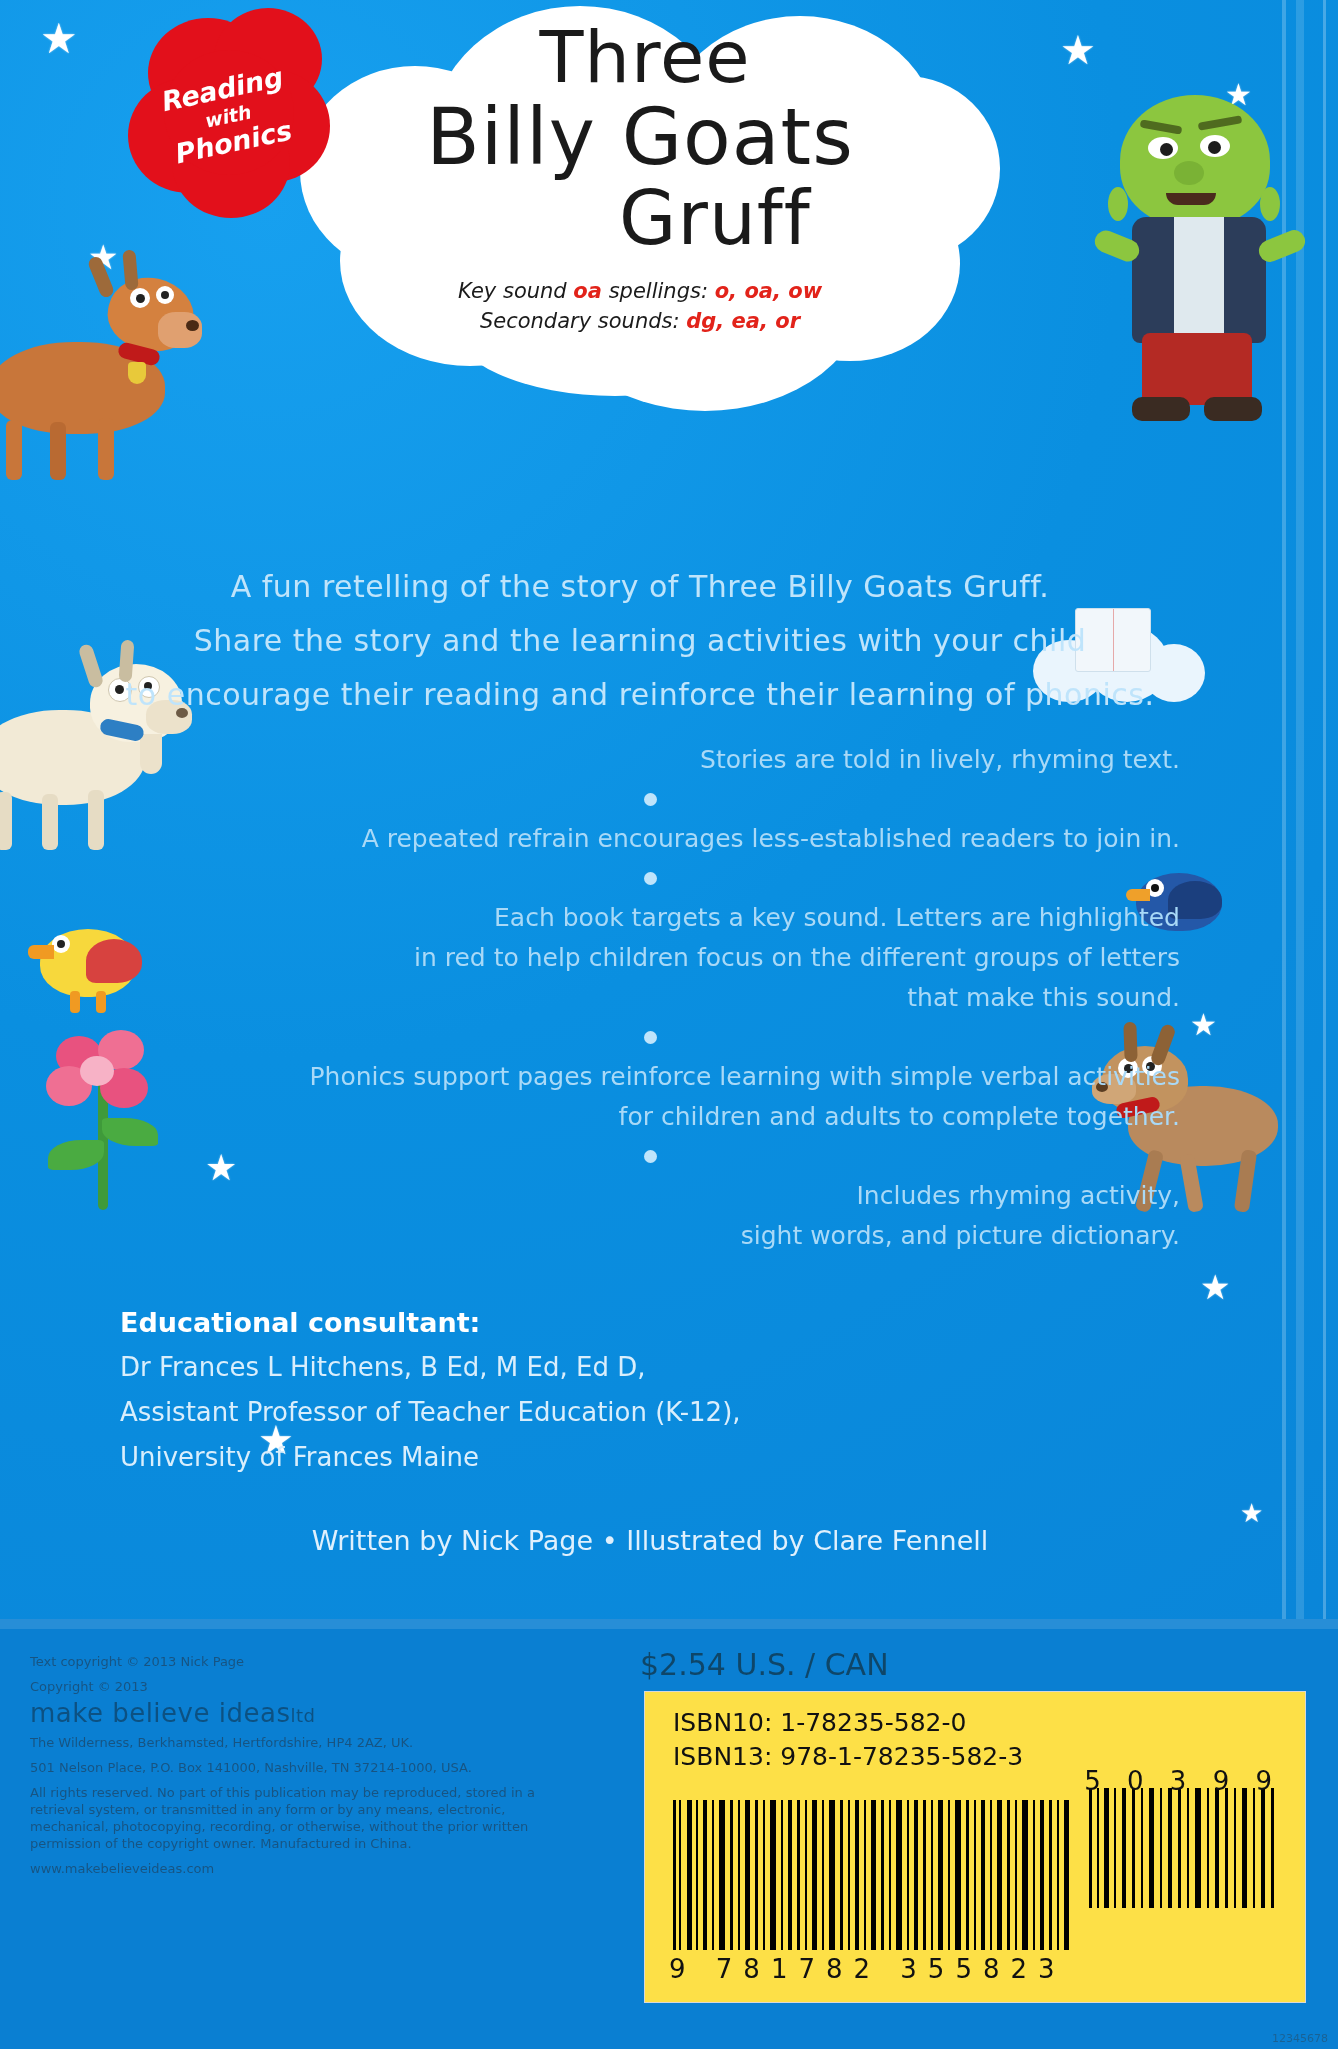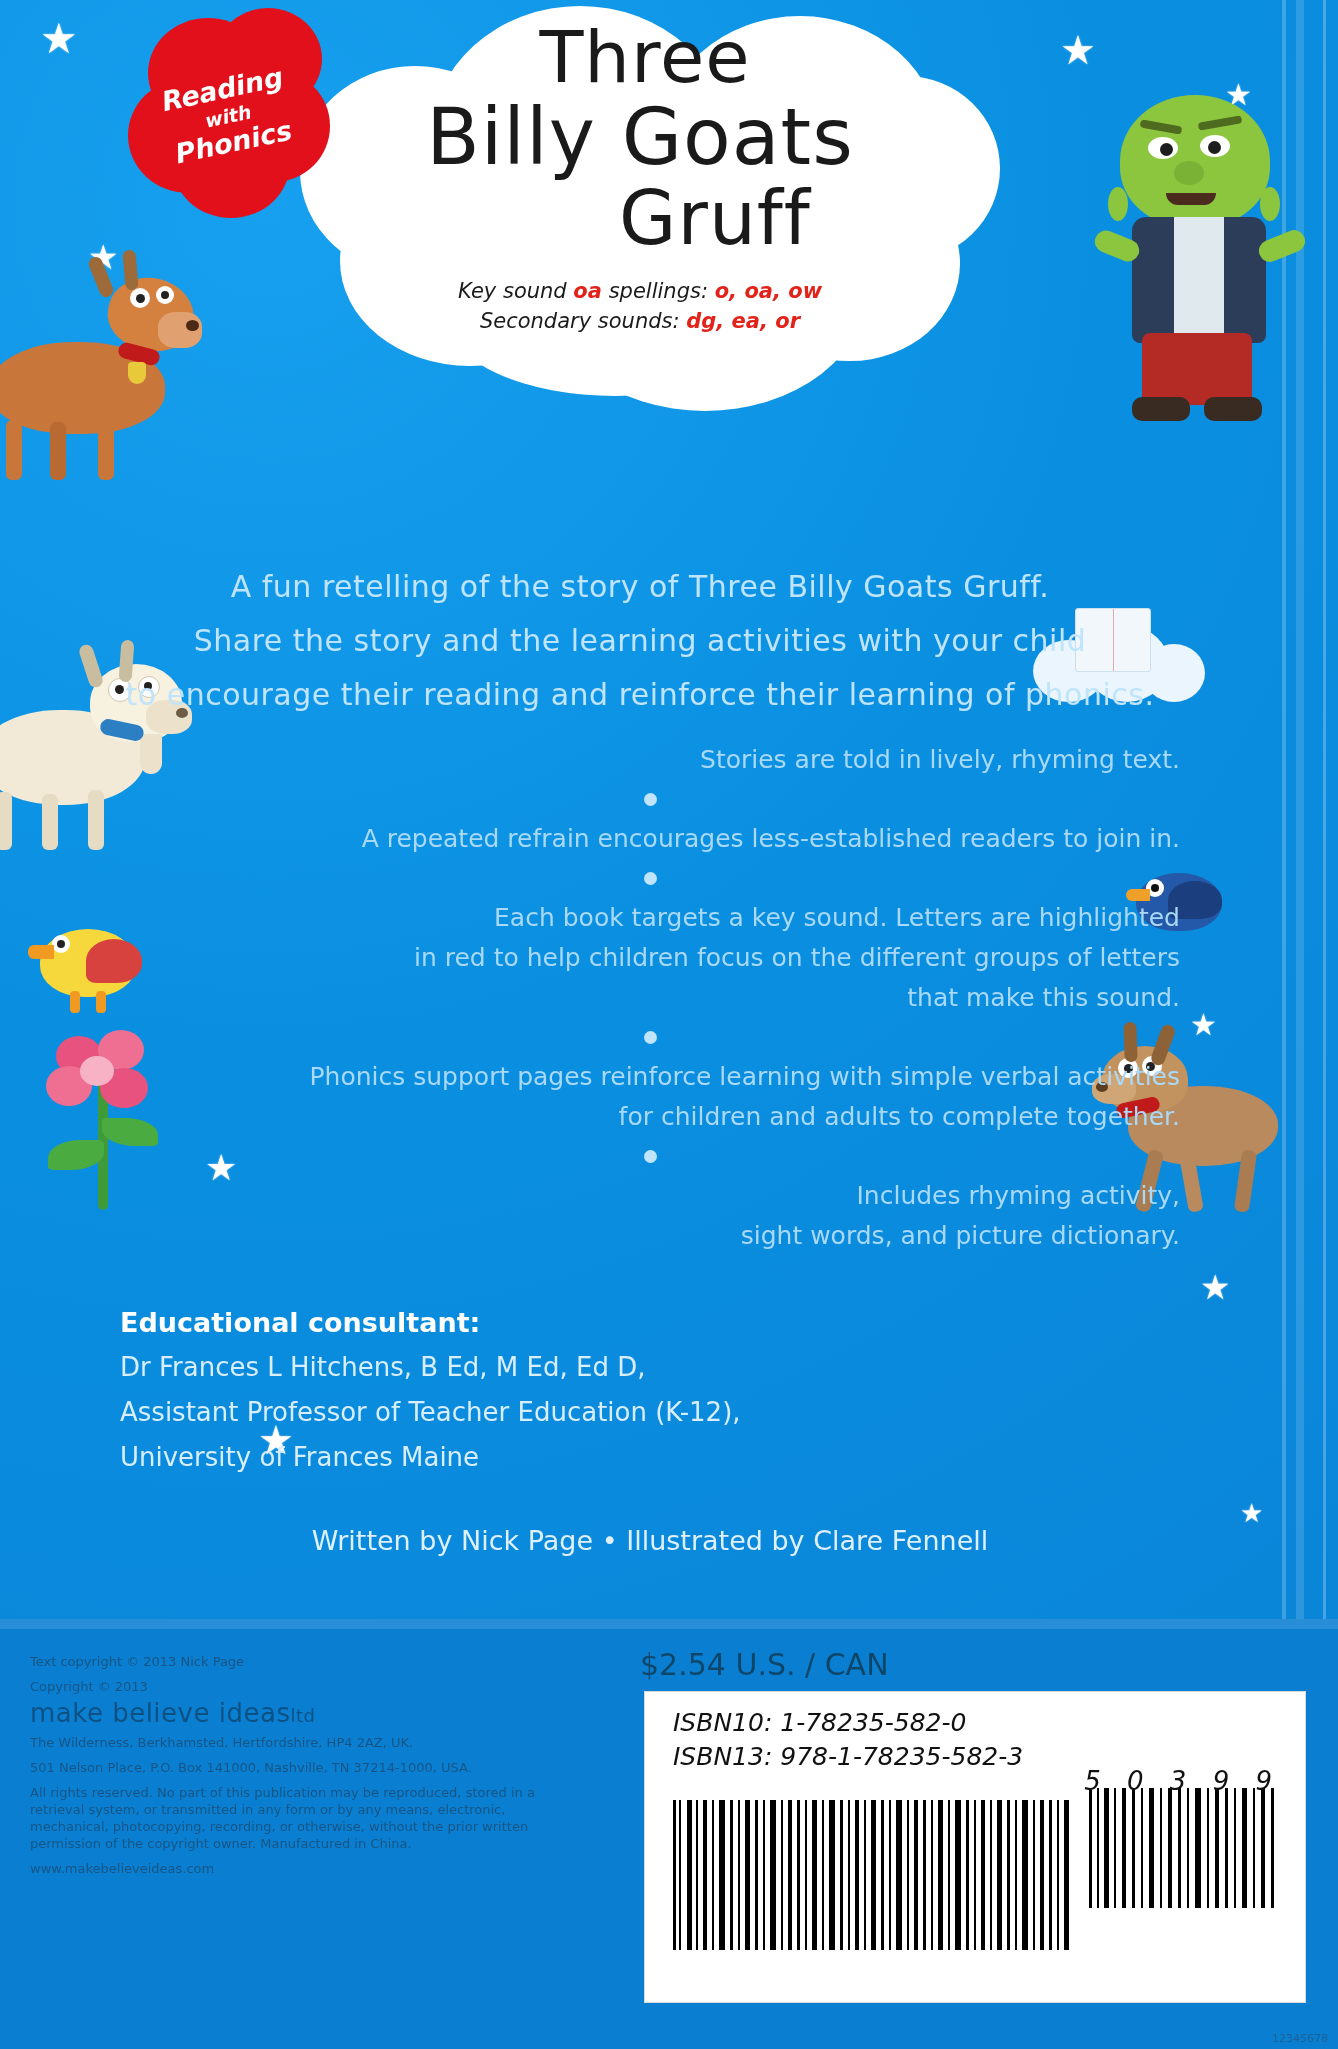--- a/index.html
+++ b/index.html
@@ -118,23 +118,22 @@
   .legal .mbi{
     font-size:26px;color:#10283c;margin:10px 0 10px 0;opacity:.85;
     letter-spacing:.5px;
   }
   .legal .mbi small{font-size:18px;}
   .legal p{margin:0 0 8px 0;}
   .price{
     position:absolute;left:640px;top:28px;color:#10384f;font-size:30px;opacity:.8;
   }
   .barcode-box{
-    position:absolute;right:32px;top:72px;width:660px;height:310px;background:#ffffff;
+    position:absolute;right:32px;top:72px;width:660px;height:310px;background:#fde047;
     border:1px solid #d8d8d8;
-    font-style:italic;
   }
   .isbn{
     position:absolute;left:28px;top:14px;color:#111;font-size:25px;line-height:34px;
   }
   .bars{
     position:absolute;left:28px;top:108px;width:400px;height:150px;
   }
   .bars2{
     position:absolute;right:26px;top:96px;width:190px;height:120px;
   }
@@ -446,20 +445,21 @@
         <div class="bar" style="left:324px;width:5px;"></div>
         <div class="bar" style="left:334px;width:3px;"></div>
         <div class="bar" style="left:342px;width:2px;"></div>
         <div class="bar" style="left:349px;width:6px;"></div>
         <div class="bar" style="left:360px;width:2px;"></div>
         <div class="bar" style="left:367px;width:4px;"></div>
         <div class="bar" style="left:376px;width:3px;"></div>
         <div class="bar" style="left:384px;width:2px;"></div>
         <div class="bar" style="left:391px;width:5px;"></div>
       </div>
+      <div class="barnum">9 781782 355823</div>
 
       <div class="bars2">
         <div class="bar" style="left:0;width:3px;"></div>
         <div class="bar" style="left:8px;width:2px;"></div>
         <div class="bar" style="left:15px;width:5px;"></div>
         <div class="bar" style="left:25px;width:2px;"></div>
         <div class="bar" style="left:33px;width:4px;"></div>
         <div class="bar" style="left:43px;width:3px;"></div>
         <div class="bar" style="left:52px;width:2px;"></div>
         <div class="bar" style="left:60px;width:5px;"></div>

